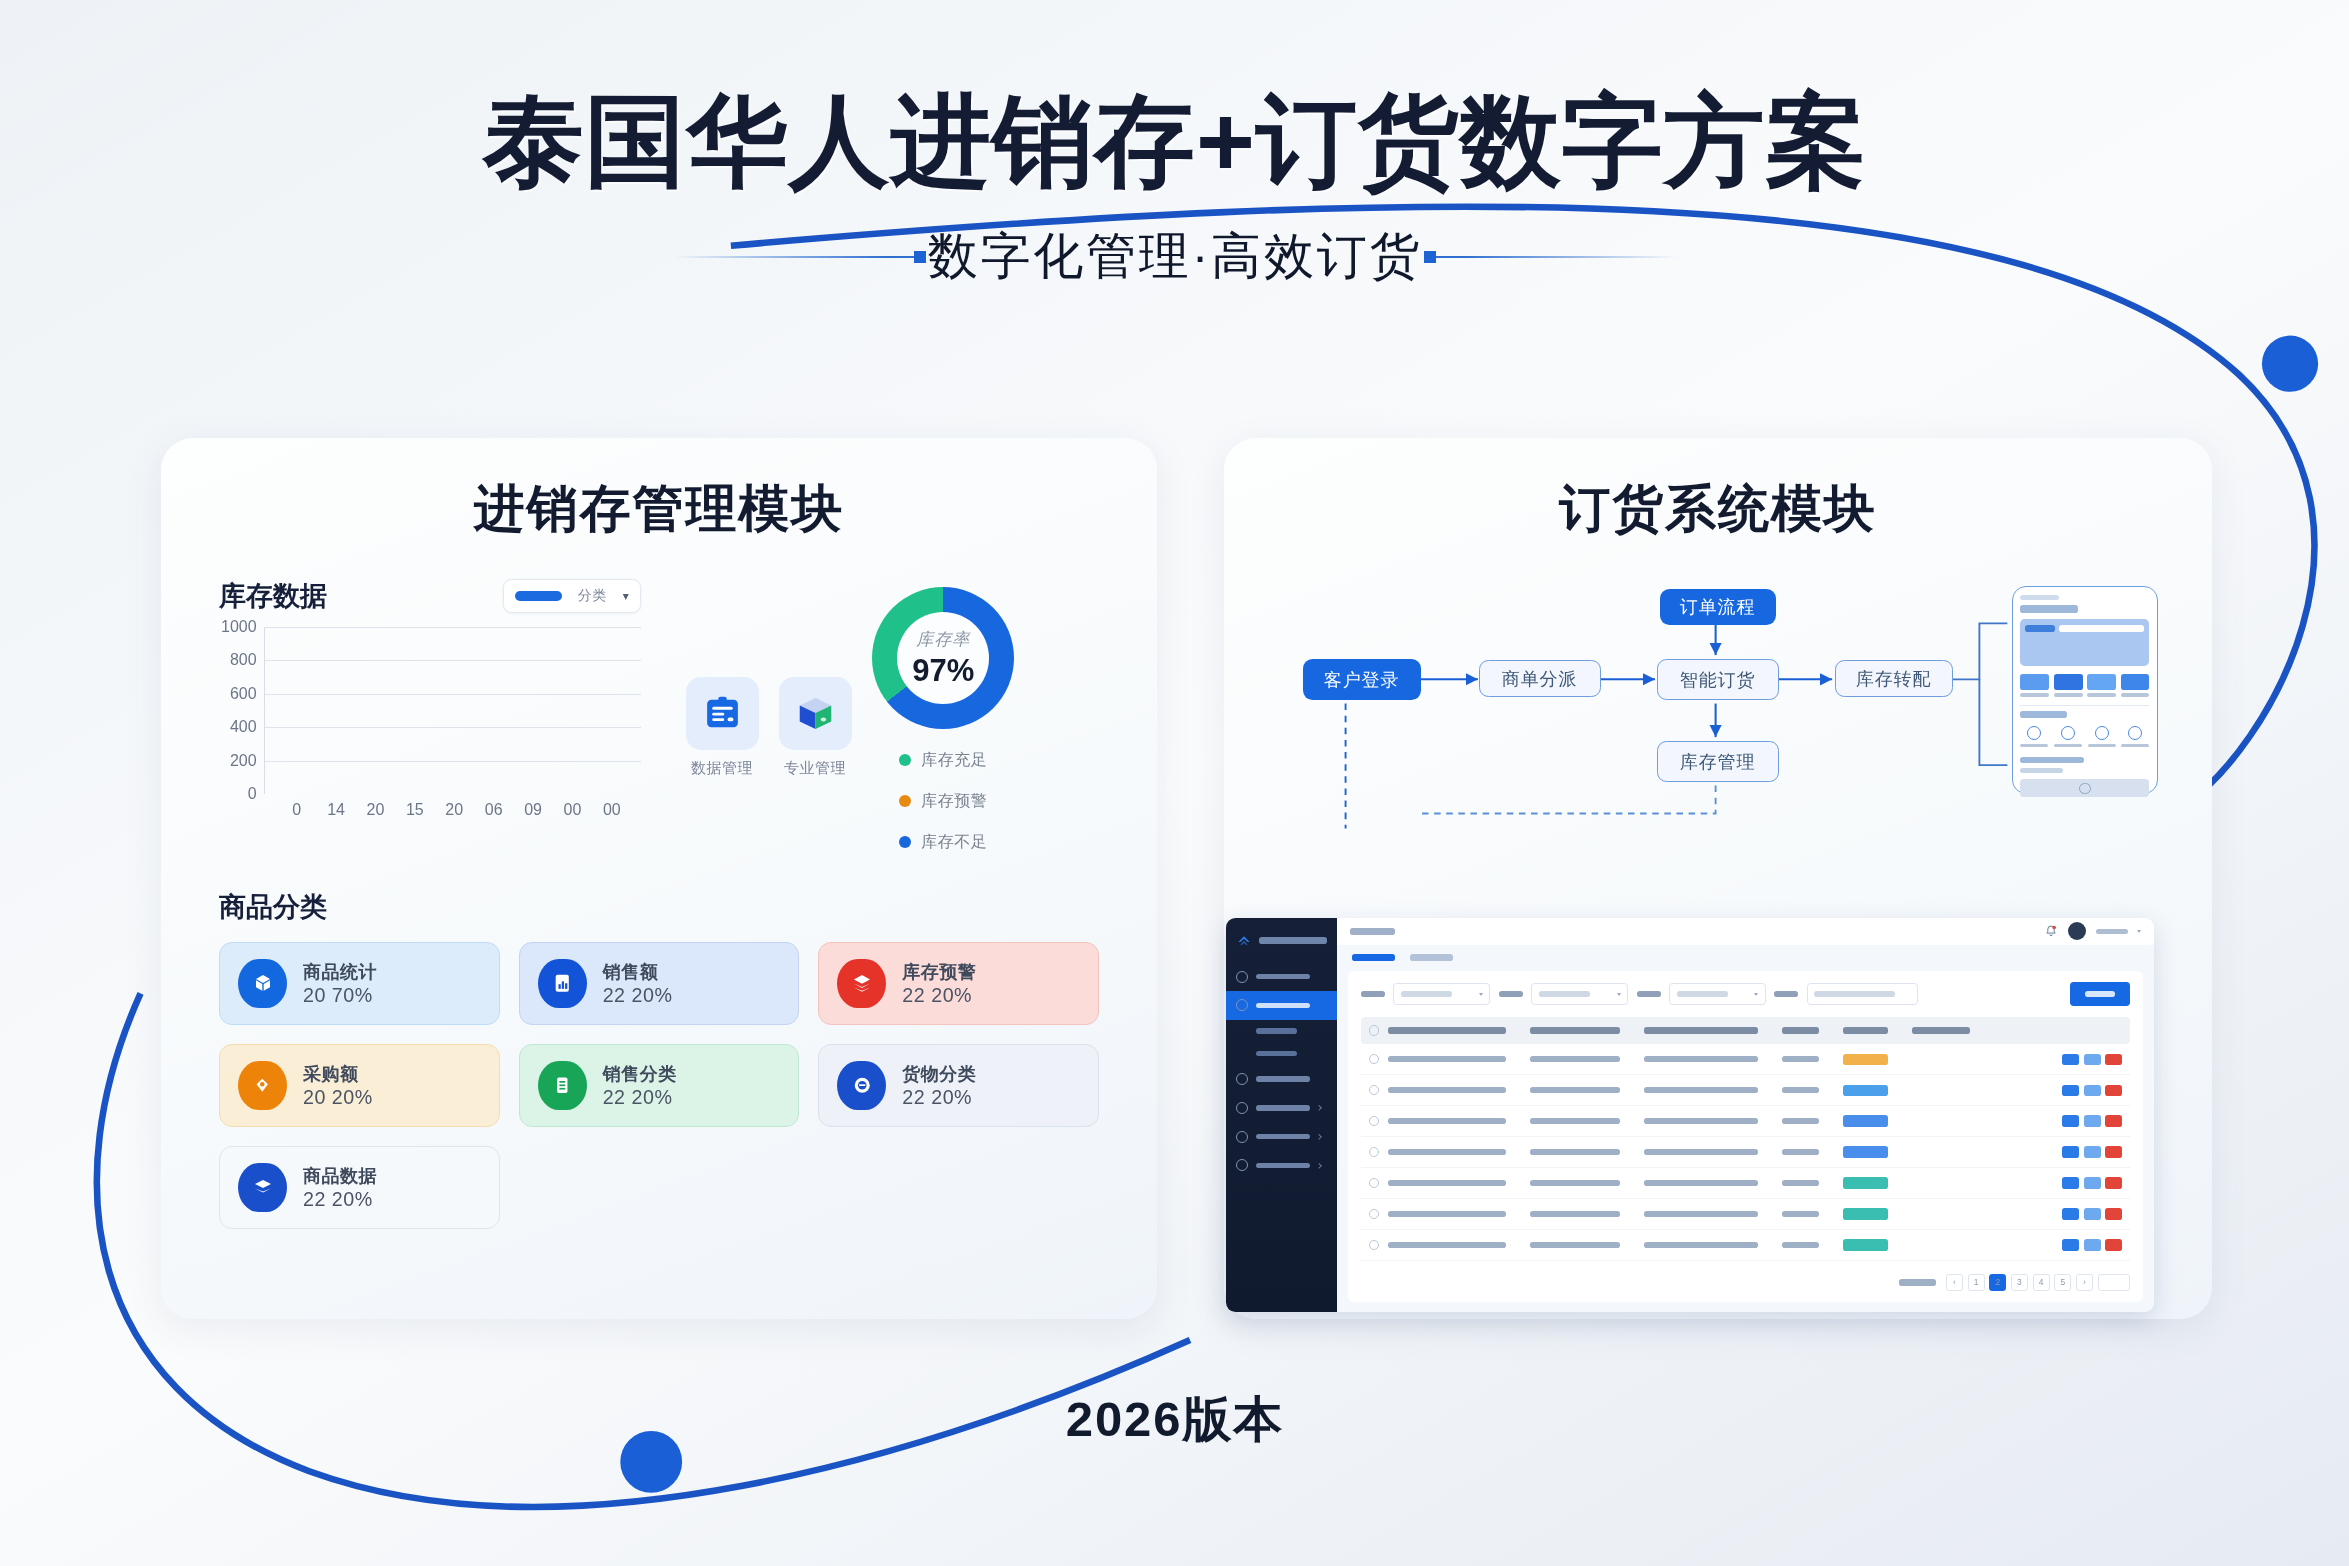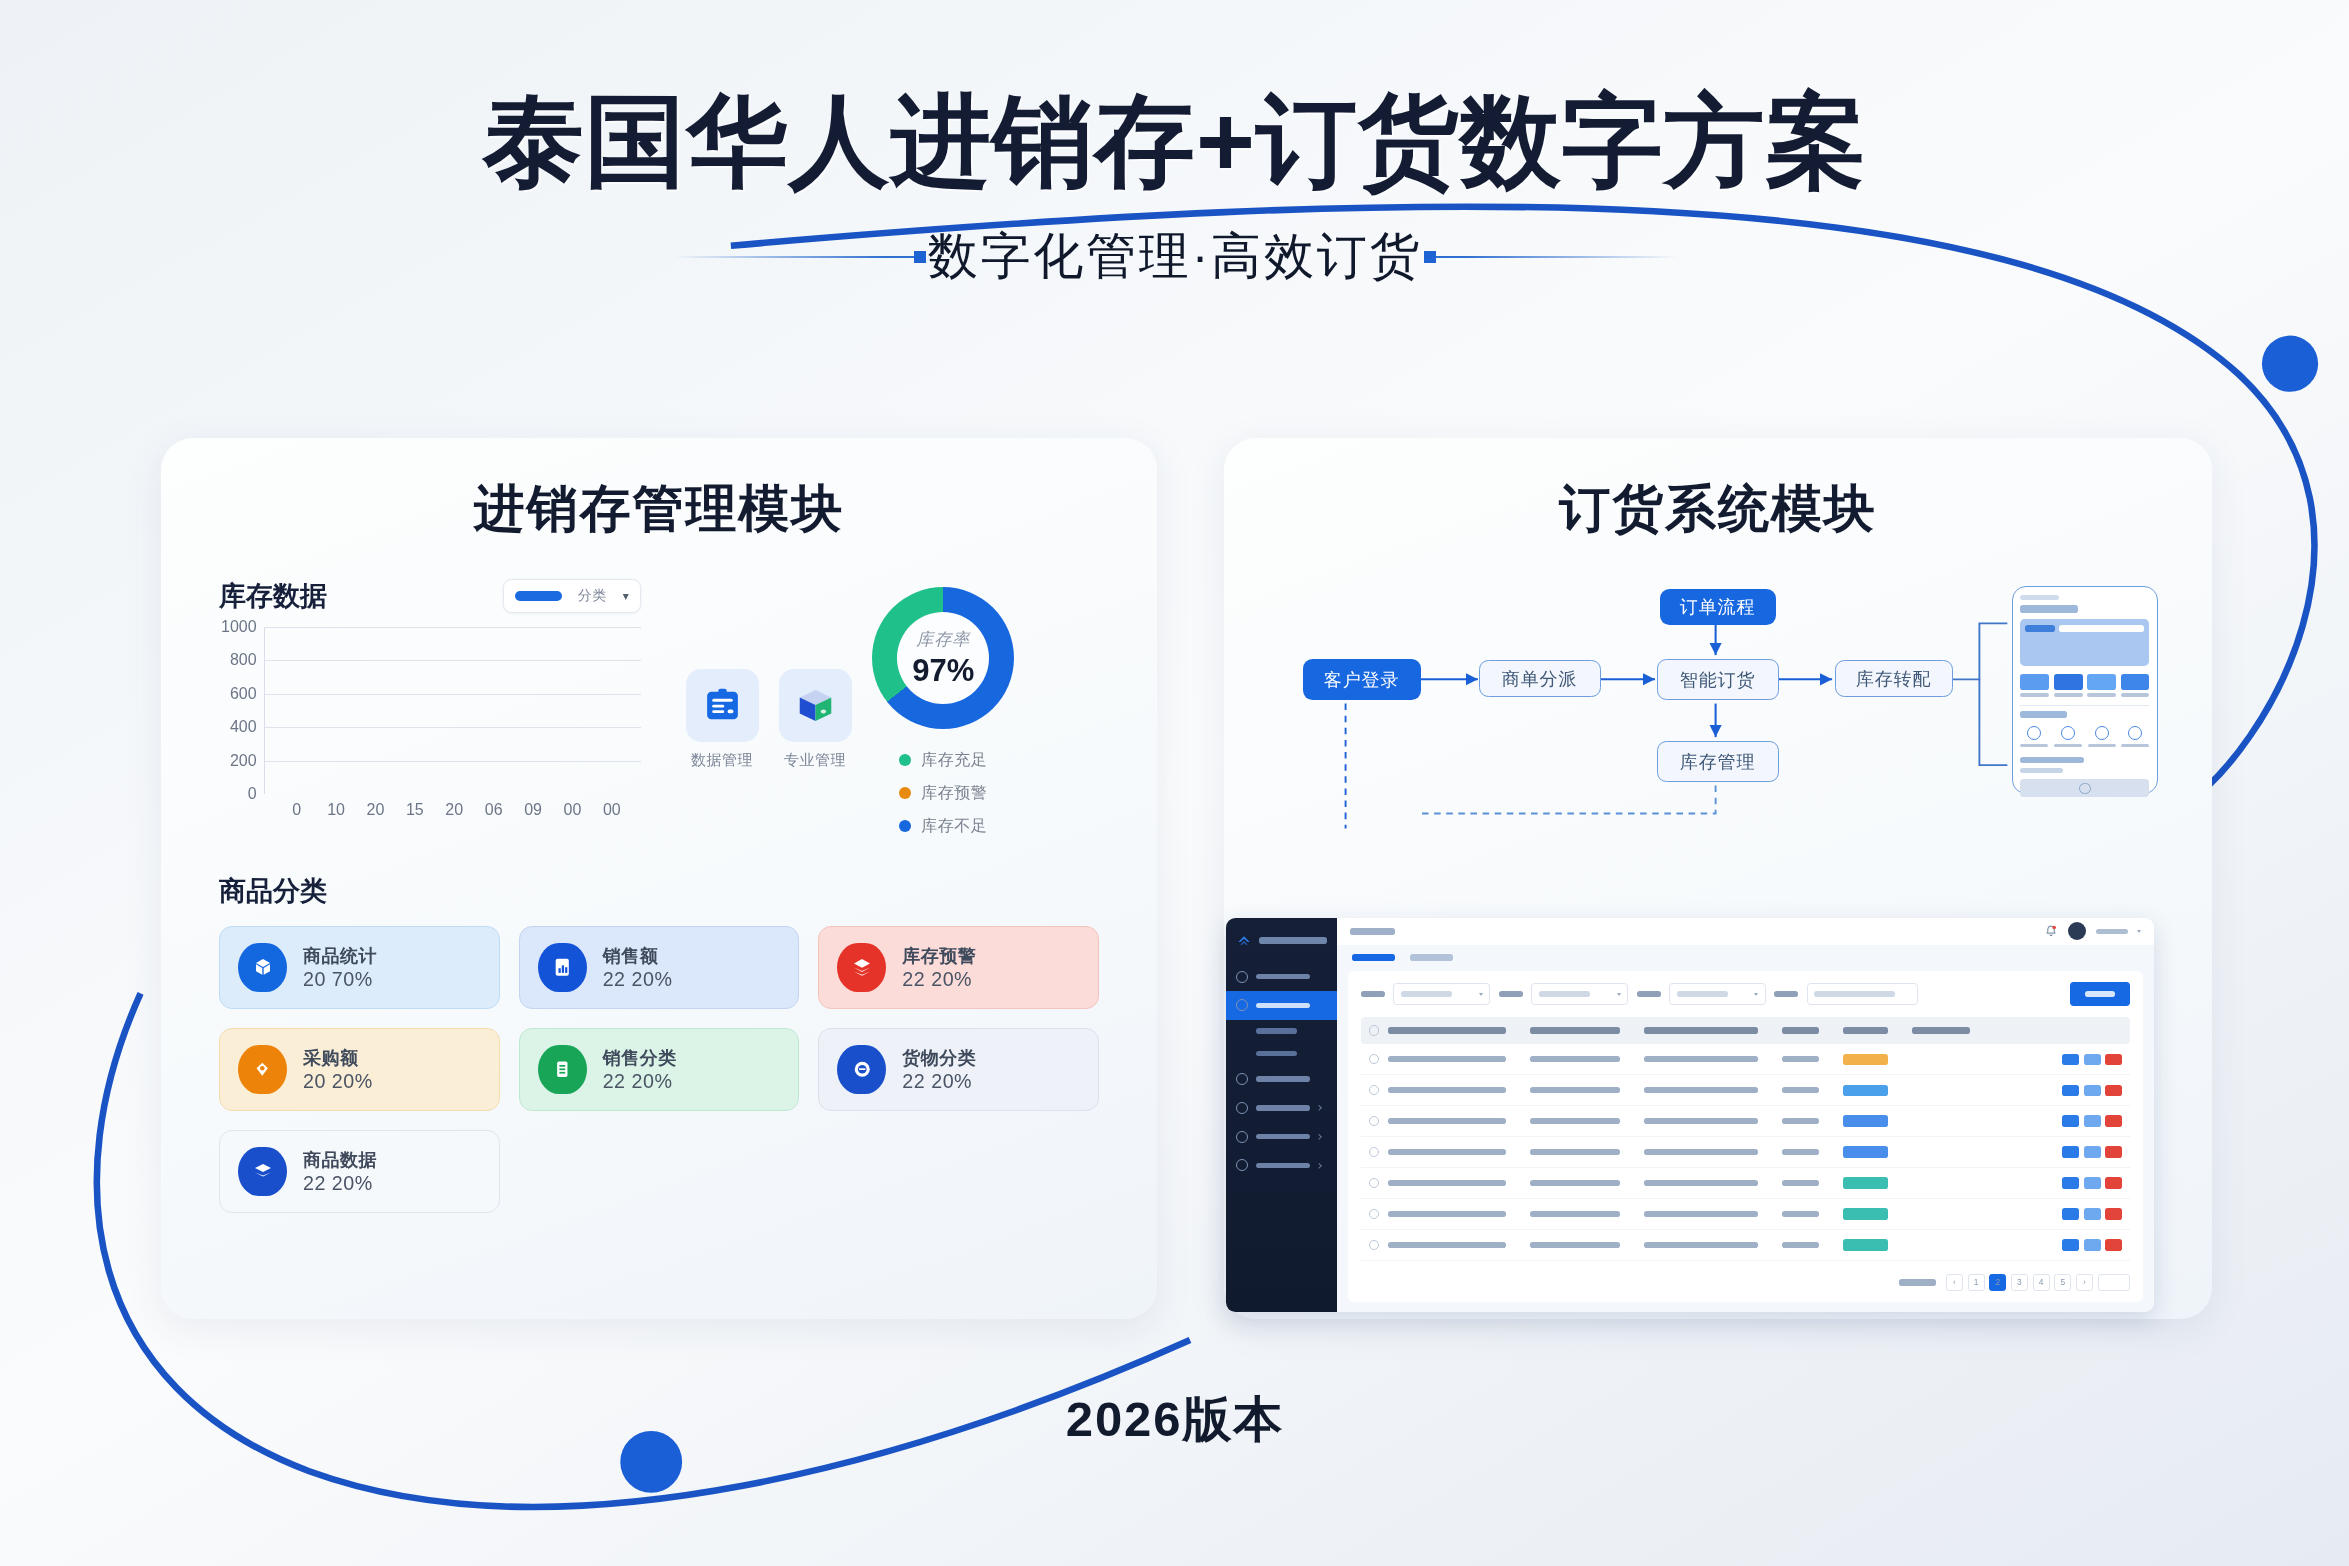--- a/index.html
+++ b/index.html
@@ -72,21 +72,21 @@
 
   
   .donut-col { padding-top: 9.4px; display: flex; flex-direction: column; align-items: center; }
   .donut { width: 142px; height: 142px; border-radius: 50%; position: relative;
     background: conic-gradient(#1767df 0deg 232deg, #1fc08a 232deg 360deg); }
   .donut::after { content:""; position: absolute; inset: 25px; border-radius: 50%;
     background: #fbfdfe; }
   .donut-center { position: absolute; inset: 0; display: flex; flex-direction: column; align-items: center; justify-content: center; z-index: 2; }
   .donut-center .k { font-size: 17px; color: #8b94a4; letter-spacing: 0.9px; font-style: italic; }
   .donut-center .v { font-size: 31px; font-weight: 700; color: #131b2e; margin-top: 1.9px; }
-  .dlegend { margin-top: 20.6px; display: flex; flex-direction: column; gap: 12px; }
+  .dlegend { margin-top: 20.6px; display: flex; flex-direction: column; gap: 20px; }
   .dlegend .row { display: flex; align-items: center; gap: 10.3px; }
   .dlegend .dot { width: 12px; height: 12px; border-radius: 50%; }
   .dlegend .t { font-size: 16px; color: #79828f; letter-spacing: 0.5px; }
 
   
   .cat-title { font-size: 27px; font-weight: 700; color: #16203a; margin: 36px 0 17px 17px; }
   .cat-grid { display: grid; grid-template-columns: repeat(3, 1fr); gap: 19px; padding: 0 17px; }
   .cat-card { display: flex; align-items: center; gap: 16px; border-radius: 13px; padding: 16px 18px; border: 0.9px solid rgba(0,0,0,.04); }
   .cat-ico { width: 49px; height: 49px; border-radius: 24px/28px; display: flex; align-items: center; justify-content: center; flex: none; }
   .cat-txt .nm { font-size: 18px; color: #3f4a5c; font-weight: 600; letter-spacing: 0.5px; }
@@ -260,21 +260,21 @@
             <div class="grid-line" style="top: 40%;"></div>
             <div class="ytick" style="top: 40%;">600</div>
             <div class="grid-line" style="top: 60%;"></div>
             <div class="ytick" style="top: 60%;">400</div>
             <div class="grid-line" style="top: 80%;"></div>
             <div class="ytick" style="top: 80%;">200</div>
             <div class="ytick" style="top: 100%;">0</div>
           </div>
         <div class="xlabels" id="xlabels">
             <span>0</span>
-            <span>10</span>
+            <span>14</span>
             <span>20</span>
             <span>15</span>
             <span>20</span>
             <span>06</span>
             <span>09</span>
             <span>00</span>
             <span>00</span>
           </div>
       </div>
 

